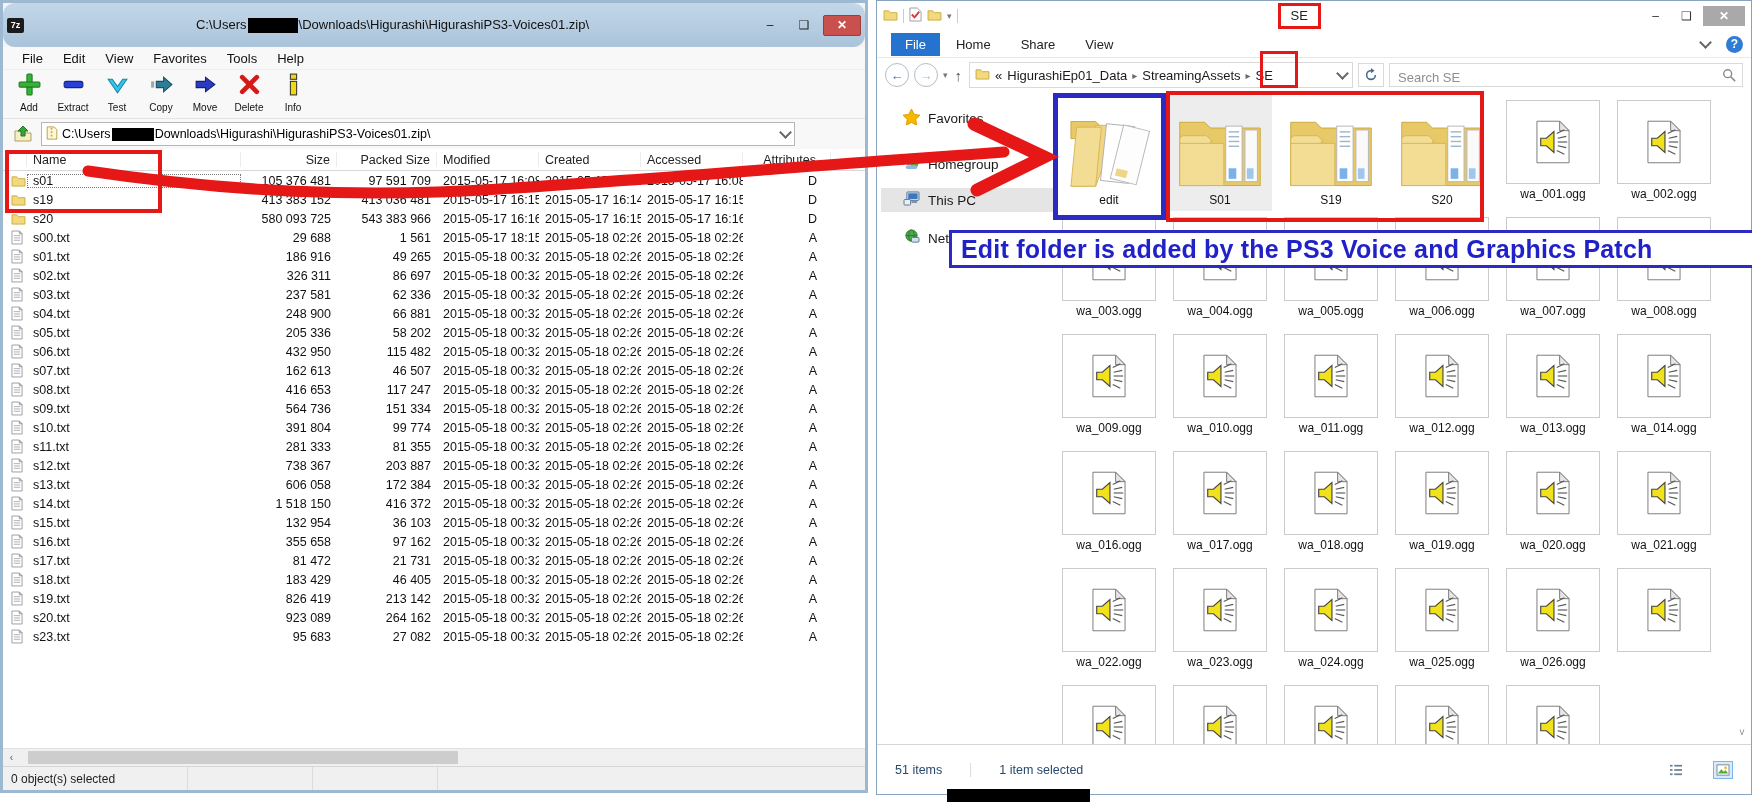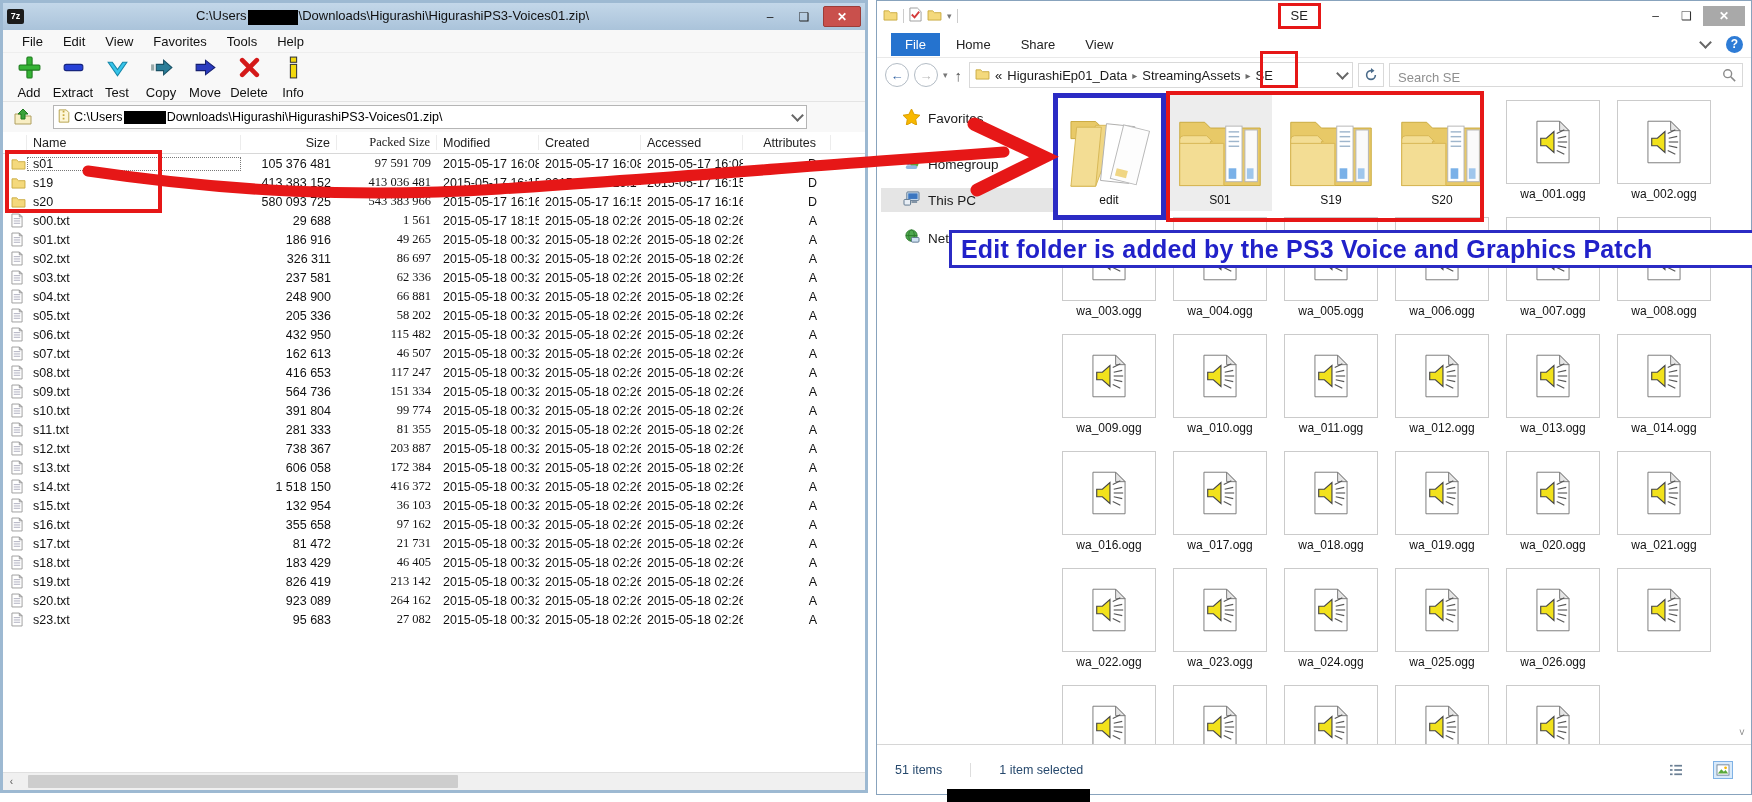--- a/index.html
+++ b/index.html
@@ -1,45 +1,45 @@
 <!DOCTYPE html>
 <html style="--ann-red: #e61717; --ann-blue: #2b2bc4;"><head>
 <meta charset="utf-8">
 <style>
   html,body{margin:0;padding:0;background:#fff;font-family:"Liberation Sans",sans-serif;}
   #stage{position:relative;width:1752px;height:802px;overflow:hidden;background:#fff;}
   .abs{position:absolute;}
   
   #zipwin{left:0;top:0;width:868px;height:793px;background:#f4f4f4;border:3px solid #9db9d2;box-sizing:border-box;display:flex;flex-direction:column;}
-  #ztitle{height:27px;background:linear-gradient(#c3d7e9,#aac3da);display:flex;align-items:center;padding:0 4px;flex:0 0 auto;}
+  #ztitle{height:44px;background:linear-gradient(#c3d7e9,#aac3da);display:flex;align-items:center;padding:0 4px;flex:0 0 auto;border-radius:12px;}
   .zappic{width:17px;height:15px;background:#1b1b1b;color:#fff;font-size:9px;font-weight:bold;text-align:center;line-height:15px;border-radius:2px;margin-right:6px;}
   #ztitletext{flex:1;text-align:center;font-size:13px;color:#111;white-space:nowrap;overflow:hidden;}
   .redact{display:inline-block;background:#000;vertical-align:middle;}
   .redact.t{width:50px;height:15px;margin:0 1px;}
   .redact.a{width:42px;height:13px;margin:0 1px;}
   .zctl{display:flex;align-items:center;gap:4px;}
   .zbtn{width:30px;height:19px;display:flex;align-items:center;justify-content:center;font-size:12px;color:#222;}
   .zbtn.close{background:#c9504c;border:1px solid #9c3c38;border-radius:2px;color:#fff;font-weight:bold;width:36px;}
   #zmenu{height:22px;background:#f8f8f8;display:flex;align-items:center;padding-left:10px;gap:2px;flex:0 0 auto;border-bottom:1px solid #eee;}
   .mitem{font-size:13px;color:#111;padding:2px 9px;}
   #ztools{height:48px;background:#f8f8f8;display:flex;align-items:flex-start;padding-left:6px;gap:4px;flex:0 0 auto;border-bottom:1px solid #e4e4e4;}
   .tbtn{width:40px;display:flex;flex-direction:column;align-items:center;padding-top:2px;}
   .tbtn svg{width:25px;height:25px;}
-  .tlb{font-size:13px;color:#111;margin-top:1px;}
-  #zaddr{height:30px;display:flex;align-items:center;background:#f8f8f8;padding:0 8px;gap:18px;flex:0 0 auto;}
+  .tlb{font-size:10px;color:#111;margin-top:1px;}
+  #zaddr{height:30px;display:flex;align-items:center;background:#f8f8f8;padding:0 8px;gap:6px;flex:0 0 auto;}
   #zupbtn{width:24px;height:22px;display:flex;align-items:center;justify-content:center;}
   #zcombo{flex:0 0 744px;height:22px;background:#fff;border:1px solid #b5b5b5;display:flex;align-items:center;padding:0 4px;font-size:12.5px;gap:4px;}
   #zcombo .pathtxt{white-space:nowrap;overflow:hidden;flex:1;}
   .chev{display:inline-block;width:7px;height:7px;border-right:2px solid #666;border-bottom:2px solid #666;transform:rotate(45deg);margin-top:-4px;}
   #zheader{height:21px;background:#fff;border-bottom:1px solid #d8d8d8;display:flex;align-items:center;font-size:12.5px;color:#222;flex:0 0 auto;}
   .zc{box-sizing:border-box;padding:0 6px;white-space:nowrap;overflow:hidden;}
   .zic{flex:0 0 24px;padding:0 0 0 8px;display:flex;align-items:center;}
   .znm{flex:0 0 214px;}
   .zsz{flex:0 0 96px;text-align:right;}
-  .zpk{flex:0 0 100px;text-align:right;font-family:Liberation Serif, serif;}
+  .zpk{flex:0 0 100px;text-align:right;}
   .zdt{flex:0 0 102px;}
   .zat{flex:0 0 88px;text-align:right;padding-right:14px;}
   #zheader .hc{border-right:1px solid #ececec;height:15px;display:flex;align-items:center;}
   #zheader .r{justify-content:flex-end;}
   #zlist{flex:1 1 auto;background:#fff;overflow:hidden;}
   .zrow{height:19px;display:flex;align-items:center;font-size:12.5px;color:#111;}
   .zrow .znm.focus{outline:1px dotted #777;outline-offset:-1px;}
   #zhscroll{flex:0 0 17px;background:#f0f0f0;display:flex;align-items:center;border-top:1px solid #e0e0e0;}
   #zhscroll .arr{width:17px;text-align:center;font-size:10px;color:#555;}
   #zthumb{height:13px;background:#cdcdcd;width:430px;margin-left:8px;border-radius:1px;}
@@ -687,20 +687,26 @@
           <span class="zc zdt">2015-05-18 00:32</span>
           <span class="zc zdt">2015-05-18 02:26</span>
           <span class="zc zdt">2015-05-18 02:26</span>
           <span class="zc zat">A</span>
         </div>
       </div>
     <div id="zhscroll">
       <div class="arr">‹</div>
       <div id="zthumb"></div>
     </div>
+    <div id="zstatus">
+      <div class="zsec" style="width:185px">0 object(s) selected</div>
+      <div class="zsec" style="width:125px"></div>
+      <div class="zsec" style="width:125px"></div>
+      <div class="zsec" style="flex:1;border-right:none"></div>
+    </div>
   </div>
 
   <div id="expwin" class="abs">
     <div id="etitle">
       <div id="eqat">
         <span id="qat1"><svg viewBox="0 0 16 13" width="15" height="12">
               <path d="M1 2 h5 l2 2 h7 v8 H1z" fill="#f4d97c" stroke="#c9a93f" stroke-width="1"></path>
             </svg></span>
         <span class="qdiv"></span>
         <span id="qat2"><svg viewBox="0 0 14 16" width="13" height="15">

